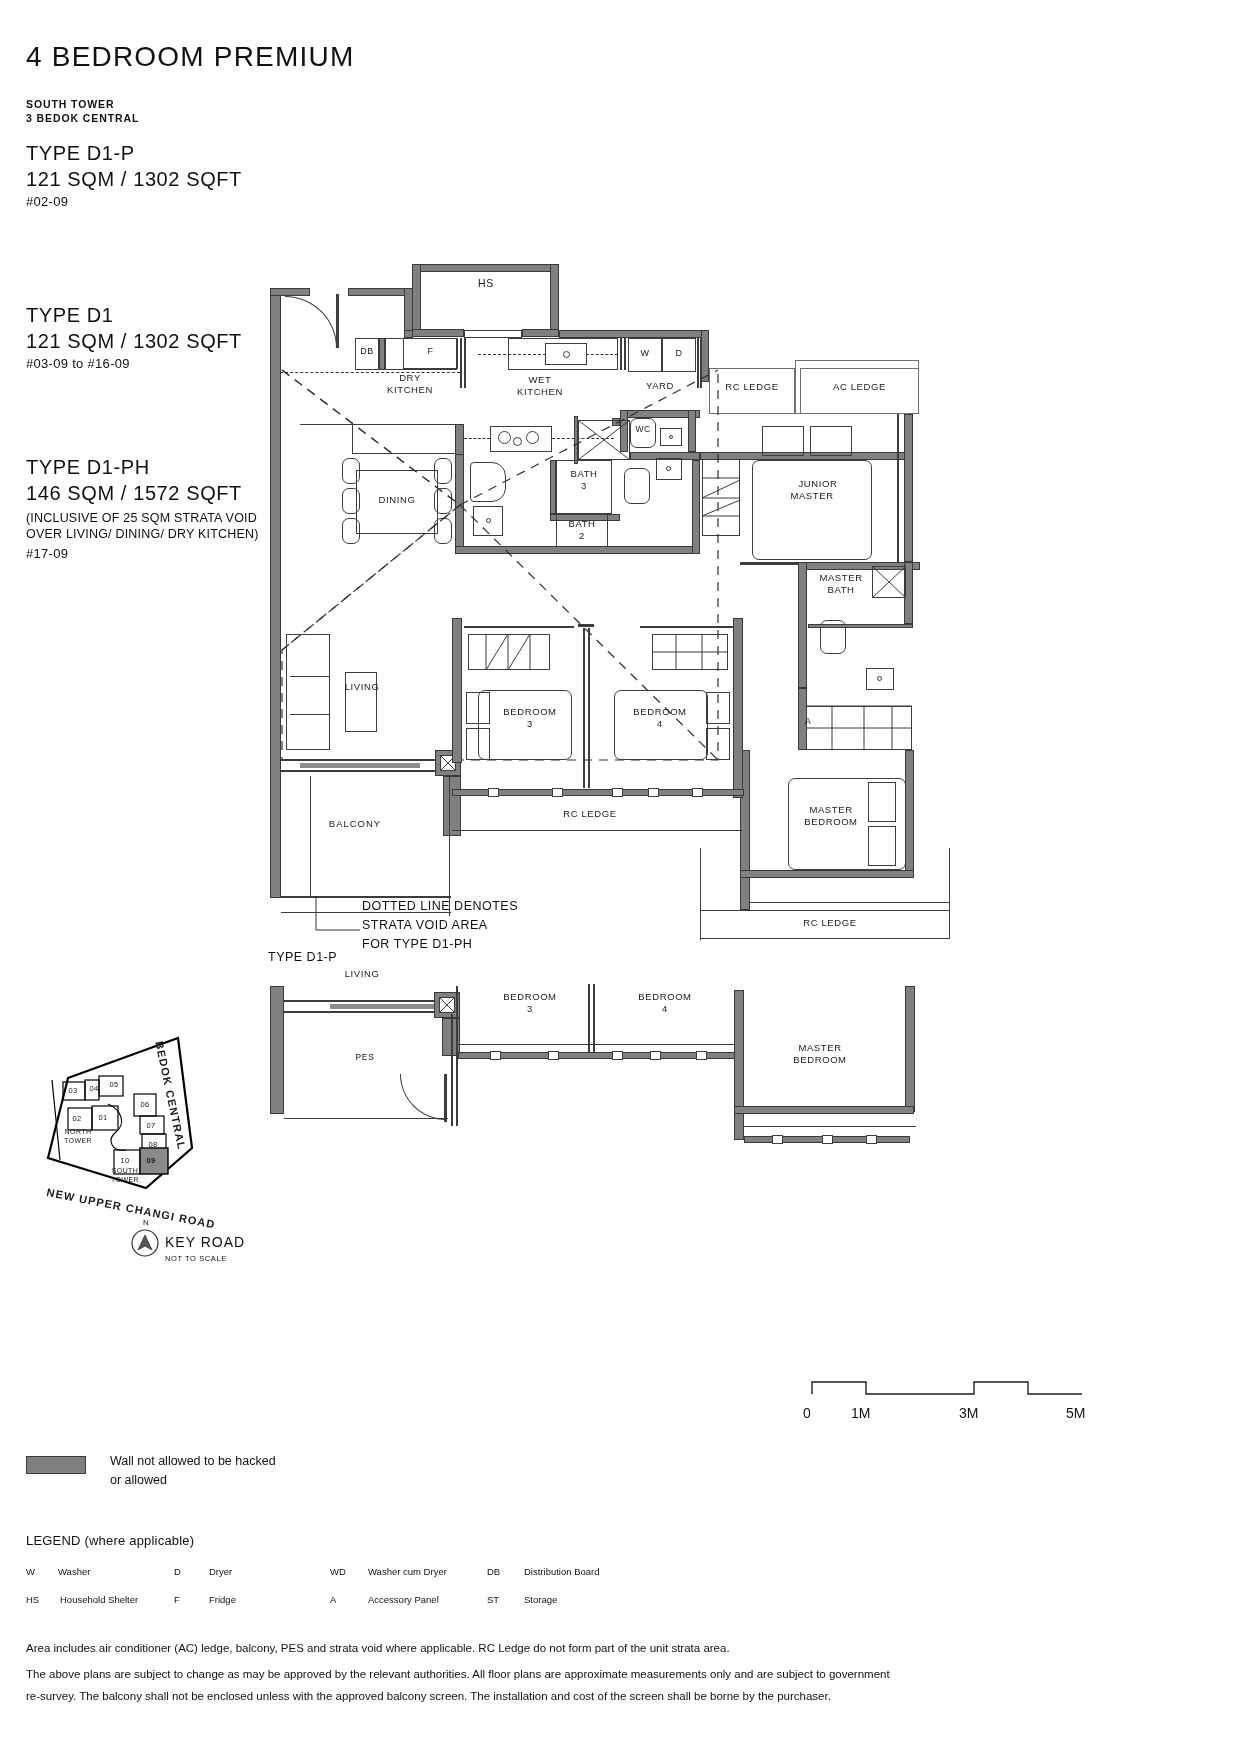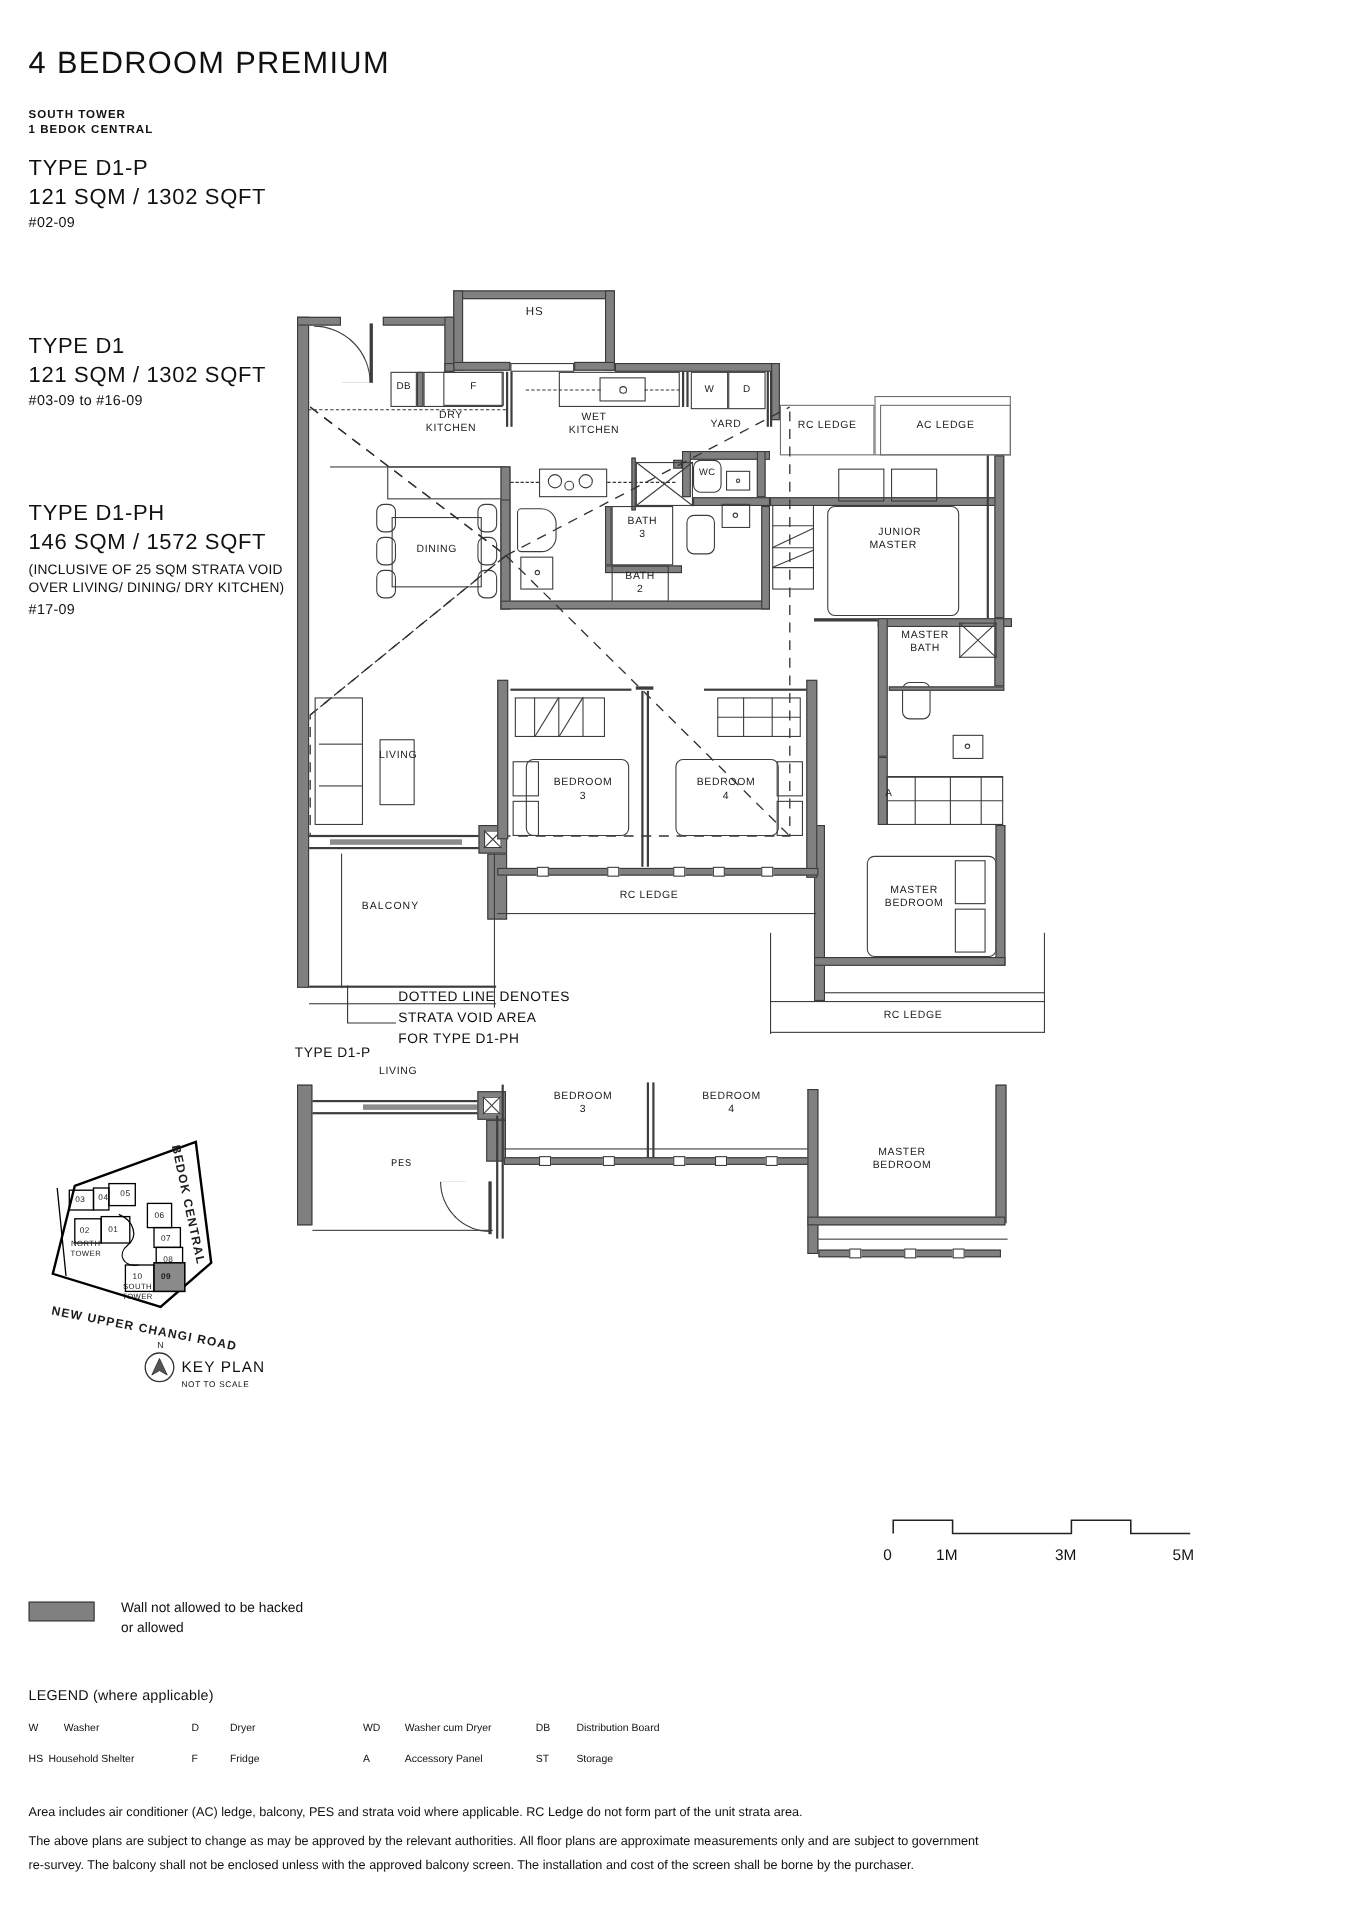--- a/index.html
+++ b/index.html
@@ -42,21 +42,21 @@
   .foot{position:absolute;left:26px;font-size:11.5px;line-height:20px;color:#111;font-weight:300;width:1190px;}
   .rot{transform-origin:0 0;}
 </style>
 </head>
 <body>
 
 <div class="pg">
 
   <div class="h1">4 BEDROOM PREMIUM</div>
   <div class="sub" style="top:98px">SOUTH TOWER</div>
-  <div class="sub" style="top:112px">1 BEDOK CENTRAL</div>
+  <div class="sub" style="top:112px">3 BEDOK CENTRAL</div>
 
   <div class="blk-type" style="top:142px">TYPE D1-P</div>
   <div class="blk-area" style="top:168px">121 SQM  /  1302 SQFT</div>
   <div class="blk-unit" style="top:194px">#02-09</div>
 
   <div class="blk-type" style="top:304px">TYPE D1</div>
   <div class="blk-area" style="top:330px">121 SQM  /  1302 SQFT</div>
   <div class="blk-unit" style="top:356px">#03-09 to #16-09</div>
 
   <div class="blk-type" style="top:456px">TYPE D1-PH</div>
@@ -402,21 +402,21 @@
     <div class="lbls" style="left:105px;top:1176px;width:40px;font-size:7px;">TOWER</div>
 
     <div class="lbls rot" style="left:165px;top:1040px;font-size:11px;font-weight:700;letter-spacing:1.2px;transform:rotate(78deg);">BEDOK CENTRAL</div>
     <div class="lbls rot" style="left:48px;top:1186px;font-size:11px;font-weight:700;letter-spacing:1.1px;transform:rotate(11deg);">NEW UPPER CHANGI ROAD</div>
 
     <svg style="left:130px;top:1228px;width:30px;height:30px;">
       <circle cx="15" cy="15" r="13" fill="none" stroke="#333" stroke-width="1.2"></circle>
       <polygon points="15,7 22,22 15,18 8,22" fill="#555" stroke="#333" stroke-width="0.8"></polygon>
     </svg>
     <div class="lbls" style="left:138px;top:1218px;width:16px;font-size:8px;">N</div>
-    <div class="keyplanTitle" style="left:165px;top:1234px;">KEY PLAN</div>
+    <div class="keyplanTitle" style="left:165px;top:1234px;">KEY ROAD</div>
     <div class="keyplanSub" style="left:165px;top:1254px;">NOT TO SCALE</div>
   </div>
 
   <div>
     <svg style="left:800px;top:1380px;width:290px;height:22px;">
       <polyline points="12,14 12,2 66,2 66,14 120,14 174,14 174,2 228,2 228,14 282,14" fill="none" stroke="#222" stroke-width="1.4"></polyline>
     </svg>
     <div class="scaleTxt" style="left:803px;top:1405px;">0</div>
     <div class="scaleTxt" style="left:851px;top:1405px;">1M</div>
     <div class="scaleTxt" style="left:959px;top:1405px;">3M</div>
@@ -434,21 +434,21 @@
     <div class="lgK" style="left:26px;top:1566px;">W</div>
     <div class="lgV" style="left:58px;top:1566px;">Washer</div>
     <div class="lgK" style="left:174px;top:1566px;">D</div>
     <div class="lgV" style="left:209px;top:1566px;">Dryer</div>
     <div class="lgK" style="left:330px;top:1566px;">WD</div>
     <div class="lgV" style="left:368px;top:1566px;">Washer cum Dryer</div>
     <div class="lgK" style="left:487px;top:1566px;">DB</div>
     <div class="lgV" style="left:524px;top:1566px;">Distribution Board</div>
 
     <div class="lgK" style="left:26px;top:1594px;">HS</div>
-    <div class="lgV" style="left:44px;top:1594px;">Household Shelter</div>
+    <div class="lgV" style="left:60px;top:1594px;">Household Shelter</div>
     <div class="lgK" style="left:174px;top:1594px;">F</div>
     <div class="lgV" style="left:209px;top:1594px;">Fridge</div>
     <div class="lgK" style="left:330px;top:1594px;">A</div>
     <div class="lgV" style="left:368px;top:1594px;">Accessory Panel</div>
     <div class="lgK" style="left:487px;top:1594px;">ST</div>
     <div class="lgV" style="left:524px;top:1594px;">Storage</div>
   </div>
 
   <div class="foot" style="top:1638px;">Area includes air conditioner (AC) ledge, balcony, PES and strata void where applicable.  RC Ledge do not form part of the unit strata area.</div>
   <div class="foot" style="top:1664px;">The above plans are subject to change as may be approved by the relevant authorities. All floor plans are approximate measurements only and are subject to government</div>

